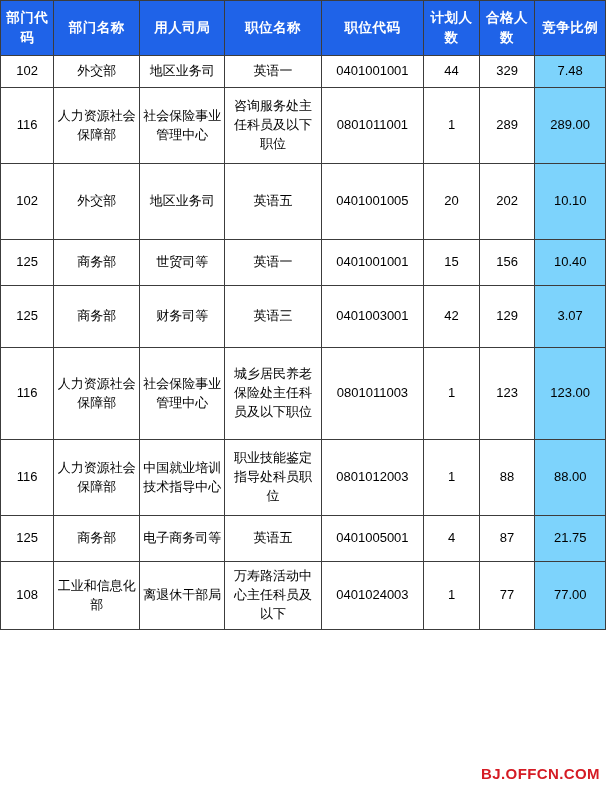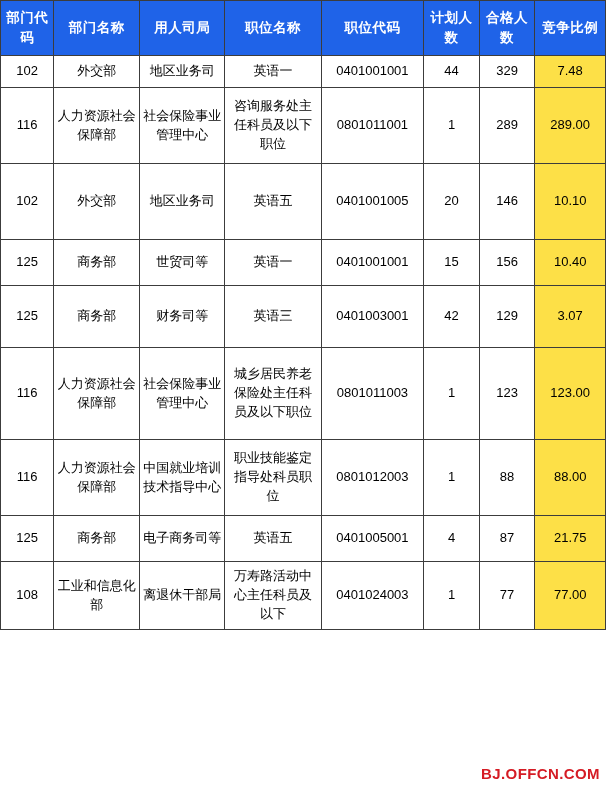--- a/index.html
+++ b/index.html
@@ -49,21 +49,21 @@
   col.c6 { width: 52px; }
   col.c7 { width: 66px; }
 
   td.dept-code { font-size: 13px; }
   td.dept-name { font-size: 13px; margin-left: 41px; }
   td.bureau { font-size: 13px; }
   td.job-name { font-size: 13px; }
   td.job-code { font-size: 13px; letter-spacing: 0px; }
   td.plan, td.pass { font-size: 13px; }
   td.ratio {
-    background: #fde047;
+    background: #7dd3fc;
     font-size: 13px;
   }
 
   .watermark {
     position: absolute;
     right: 6px;
     bottom: 4px;
     font-size: 15px;
     font-weight: bold;
     font-family: "Liberation Sans", sans-serif;
@@ -119,21 +119,21 @@
       <td class="pass">289</td>
       <td class="ratio">289.00</td>
     </tr>
     <tr style="height:76px">
       <td class="dept-code">102</td>
       <td class="dept-name">外交部</td>
       <td class="bureau">地区业务司</td>
       <td class="job-name">英语五</td>
       <td class="job-code">0401001005</td>
       <td class="plan">20</td>
-      <td class="pass">146</td>
+      <td class="pass">202</td>
       <td class="ratio">10.10</td>
     </tr>
     <tr style="height:46px">
       <td class="dept-code">125</td>
       <td class="dept-name">商务部</td>
       <td class="bureau">世贸司等</td>
       <td class="job-name">英语一</td>
       <td class="job-code">0401001001</td>
       <td class="plan">15</td>
       <td class="pass">156</td>

